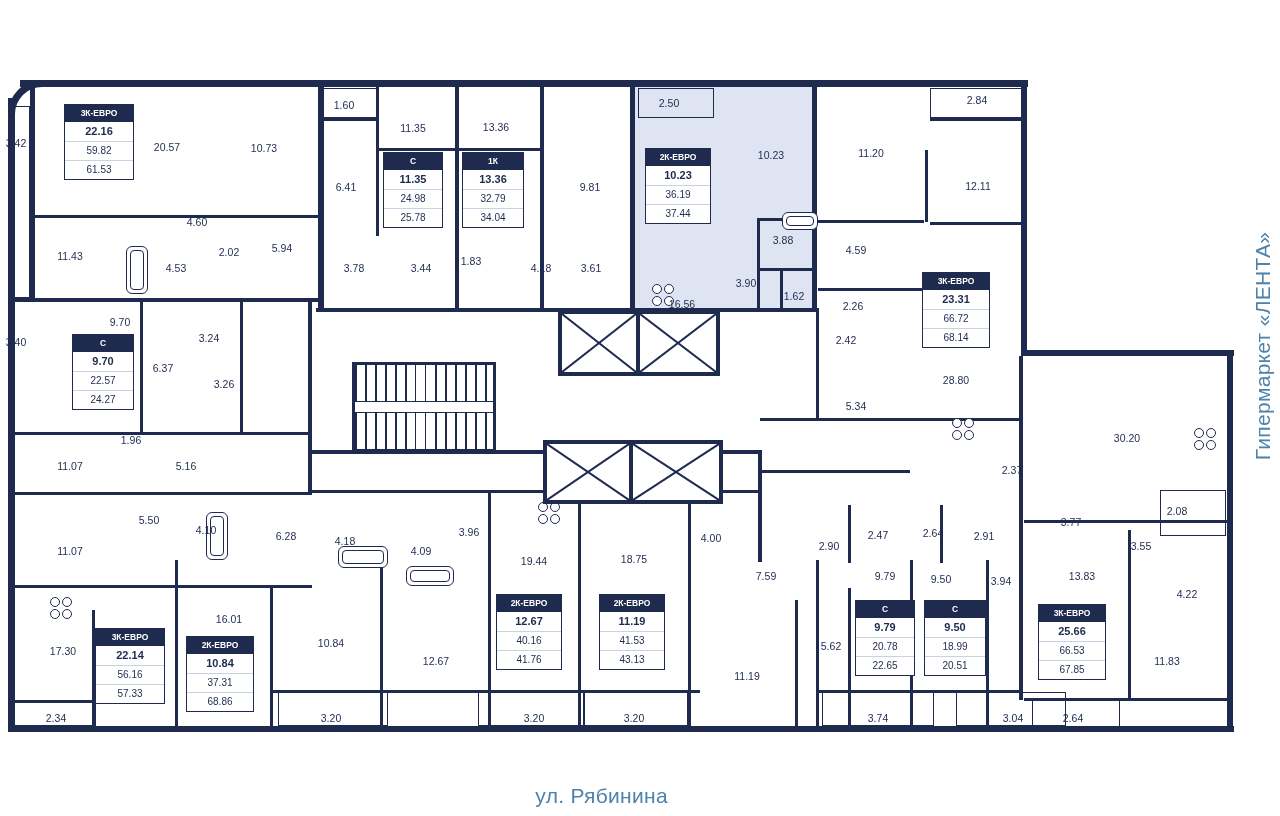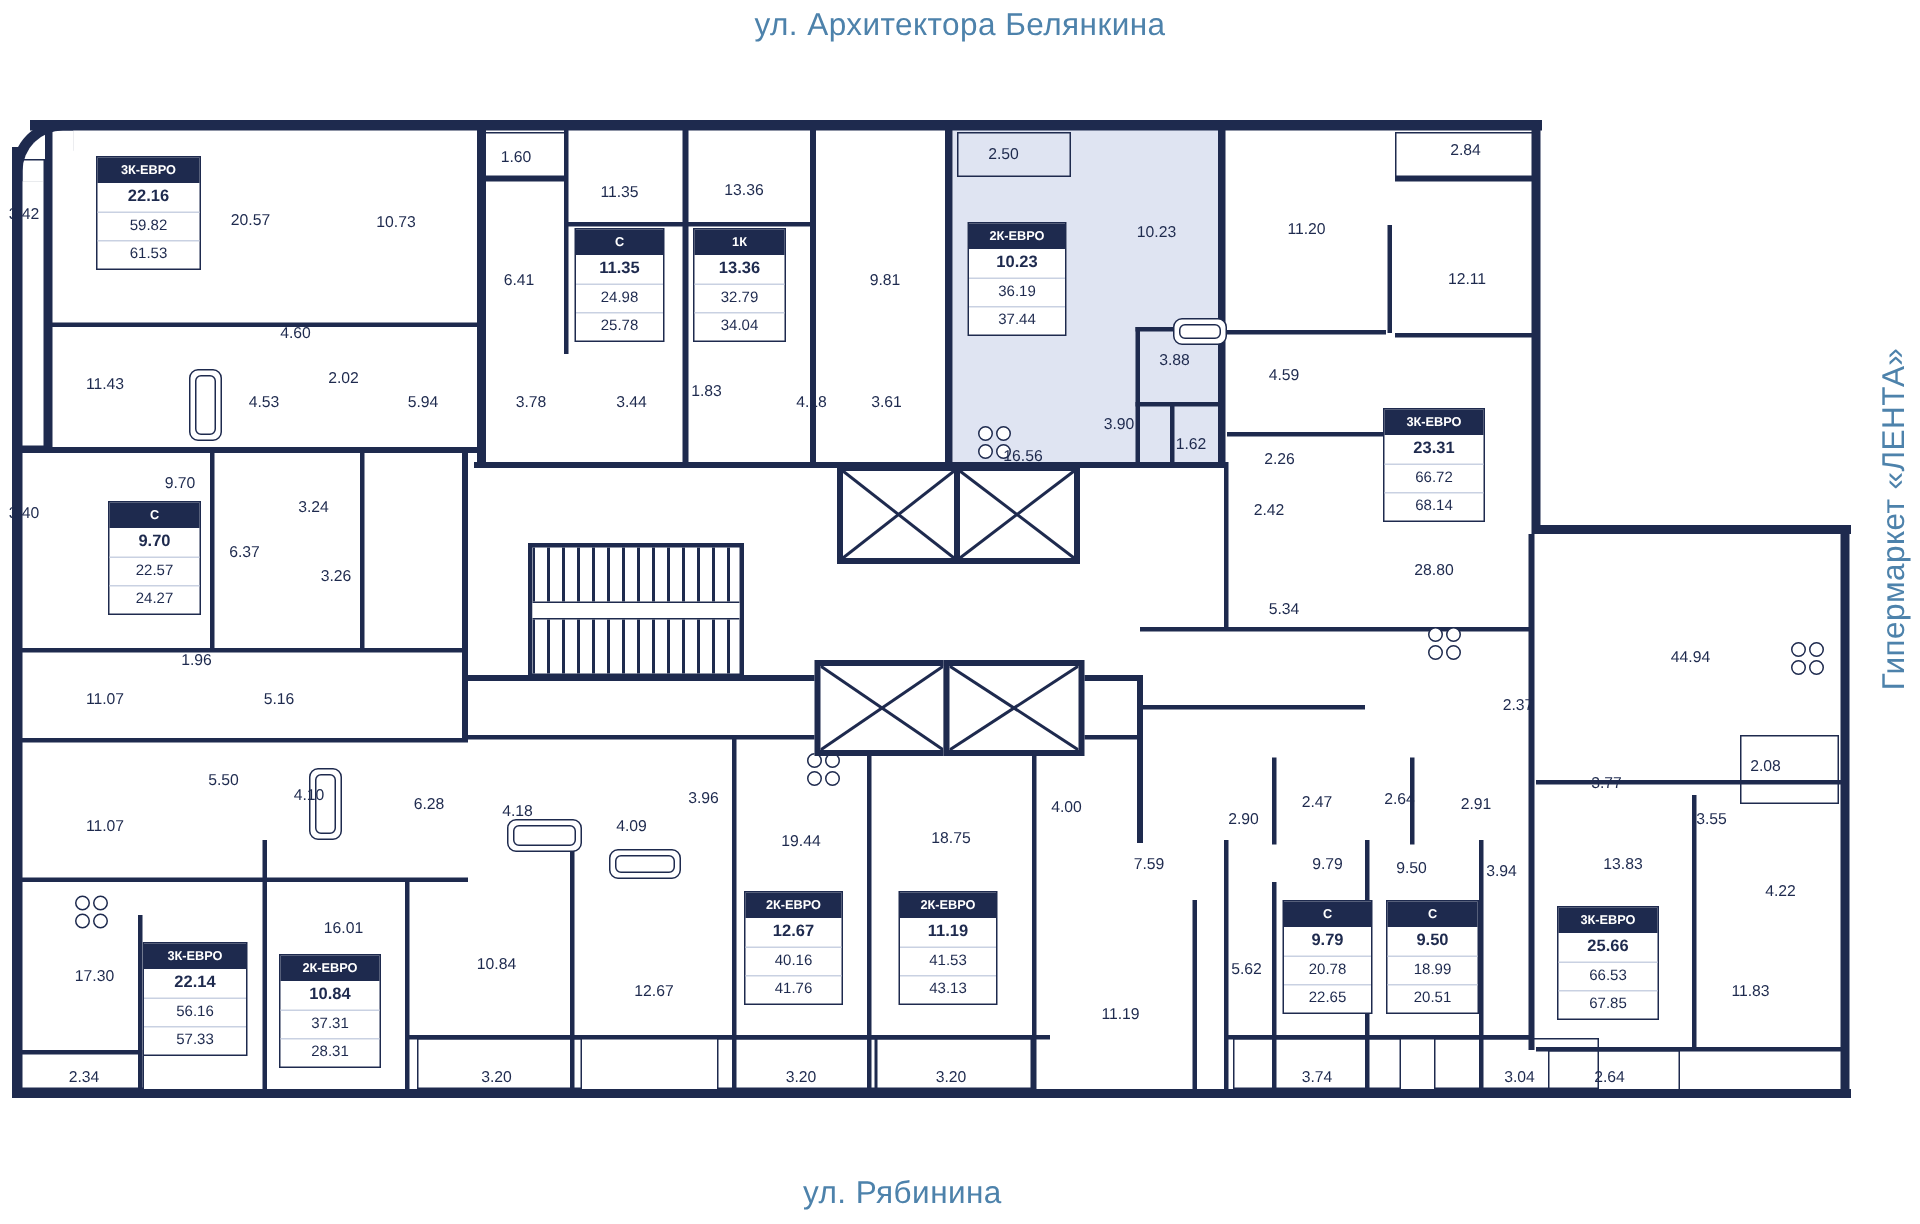--- a/index.html
+++ b/index.html
@@ -26,21 +26,20 @@
   .stove{position:absolute;width:22px;height:22px;display:grid;grid-template-columns:1fr 1fr;grid-template-rows:1fr 1fr;gap:2px;z-index:3;}
   .stove i{display:block;border:1.5px solid #1e2a4e;border-radius:50%;background:#fff;}
   .tub{position:absolute;border:1.5px solid #1e2a4e;border-radius:6px;background:#fff;z-index:3;}
   .tub div{position:absolute;left:3px;top:3px;right:3px;bottom:3px;border:1px solid #1e2a4e;border-radius:4px;}
 </style>
 </head>
 <body>
 
 <div id="stage">
 
-  <div class="street top">ул. Архитектора Белянкина</div>
   <div class="street bottom">ул. Рябинина</div>
   <div class="street right">Гипермаркет «ЛЕНТА»</div>
 
   <div class="hl" style="left:635px;top:86px;width:177px;height:222px;"></div>
 
   <div class="corner-arc"></div>
 
   <div id="plan-layers">
       <div class="wall" style="left: 20px; top: 80px; width: 1008px; height: 7px;"></div>
       <div class="wall" style="left: 8px; top: 98px; width: 7px; height: 634px;"></div>
@@ -169,41 +168,41 @@
       <div class="room-label" style="left: 590px; top: 187px;">9.81</div>
       <div class="room-label" style="left: 669px; top: 103px;">2.50</div>
       <div class="room-label" style="left: 771px; top: 155px;">10.23</div>
       <div class="room-label" style="left: 871px; top: 153px;">11.20</div>
       <div class="room-label" style="left: 977px; top: 100px;">2.84</div>
       <div class="room-label" style="left: 978px; top: 186px;">12.11</div>
       <div class="room-label" style="left: 70px; top: 256px;">11.43</div>
       <div class="room-label" style="left: 197px; top: 222px;">4.60</div>
       <div class="room-label" style="left: 176px; top: 268px;">4.53</div>
       <div class="room-label" style="left: 229px; top: 252px;">2.02</div>
-      <div class="room-label" style="left: 282px; top: 268px; text-align: center;">5.94</div>
+      <div class="room-label" style="left: 282px; top: 248px; text-align: center;">5.94</div>
       <div class="room-label" style="left: 354px; top: 268px;">3.78</div>
       <div class="room-label" style="left: 421px; top: 268px;">3.44</div>
       <div class="room-label" style="left: 471px; top: 261px;">1.83</div>
       <div class="room-label" style="left: 541px; top: 268px;">4.18</div>
       <div class="room-label" style="left: 591px; top: 268px;">3.61</div>
       <div class="room-label" style="left: 682px; top: 256px; margin-top: 48px;">16.56</div>
       <div class="room-label" style="left: 783px; top: 240px;">3.88</div>
       <div class="room-label" style="left: 746px; top: 283px;">3.90</div>
       <div class="room-label" style="left: 794px; top: 296px;">1.62</div>
       <div class="room-label" style="left: 856px; top: 250px;">4.59</div>
       <div class="room-label" style="left: 853px; top: 306px;">2.26</div>
       <div class="room-label" style="left: 846px; top: 340px;">2.42</div>
       <div class="room-label" style="left: 16px; top: 342px;">3.40</div>
       <div class="room-label" style="left: 120px; top: 322px;">9.70</div>
       <div class="room-label" style="left: 163px; top: 368px;">6.37</div>
       <div class="room-label" style="left: 209px; top: 338px;">3.24</div>
       <div class="room-label" style="left: 224px; top: 384px;">3.26</div>
       <div class="room-label" style="left: 856px; top: 406px;">5.34</div>
       <div class="room-label" style="left: 956px; top: 380px;">28.80</div>
-      <div class="room-label" style="left: 1127px; top: 438px;">44.94</div>
+      <div class="room-label" style="left: 1127px; top: 438px;">30.20</div>
       <div class="room-label" style="left: 131px; top: 440px;">1.96</div>
       <div class="room-label" style="left: 70px; top: 466px;">11.07</div>
       <div class="room-label" style="left: 186px; top: 466px;">5.16</div>
       <div class="room-label" style="left: 1012px; top: 470px;">2.37</div>
       <div class="room-label" style="left: 149px; top: 520px;">5.50</div>
       <div class="room-label" style="left: 206px; top: 530px;">4.10</div>
       <div class="room-label" style="left: 70px; top: 551px;">11.07</div>
       <div class="room-label" style="left: 286px; top: 536px;">6.28</div>
       <div class="room-label" style="left: 345px; top: 541px;">4.18</div>
       <div class="room-label" style="left: 421px; top: 551px;">4.09</div>
@@ -277,21 +276,21 @@
       <div class="unit-card" style="left: 95px; top: 628px; width: 68px;">
         <div class="uc-type">3К-ЕВРО</div>
         <div class="uc-living">22.14</div>
         <div class="uc-area">56.16</div>
         <div class="uc-total">57.33</div>
       </div>
       <div class="unit-card" style="left: 186px; top: 636px; width: 66px;">
         <div class="uc-type">2К-ЕВРО</div>
         <div class="uc-living">10.84</div>
         <div class="uc-area">37.31</div>
-        <div class="uc-total">28.31</div>
+        <div class="uc-total">68.86</div>
       </div>
       <div class="unit-card" style="left: 496px; top: 594px; width: 64px;">
         <div class="uc-type">2К-ЕВРО</div>
         <div class="uc-living">12.67</div>
         <div class="uc-area">40.16</div>
         <div class="uc-total">41.76</div>
       </div>
       <div class="unit-card" style="left: 599px; top: 594px; width: 64px;">
         <div class="uc-type">2К-ЕВРО</div>
         <div class="uc-living">11.19</div>

